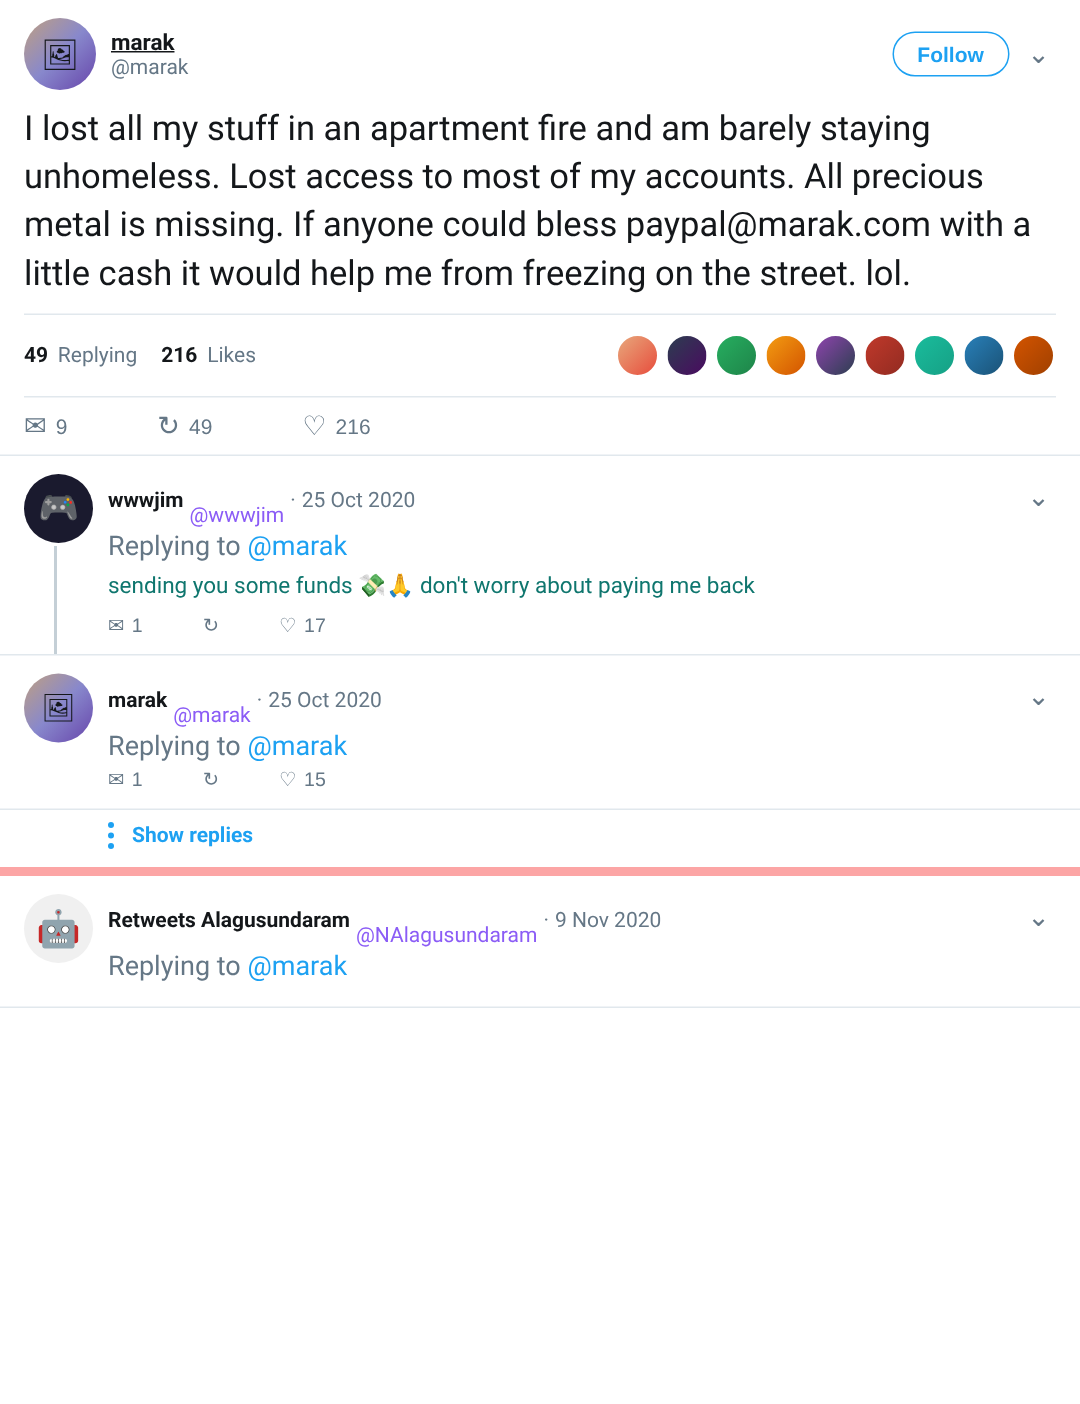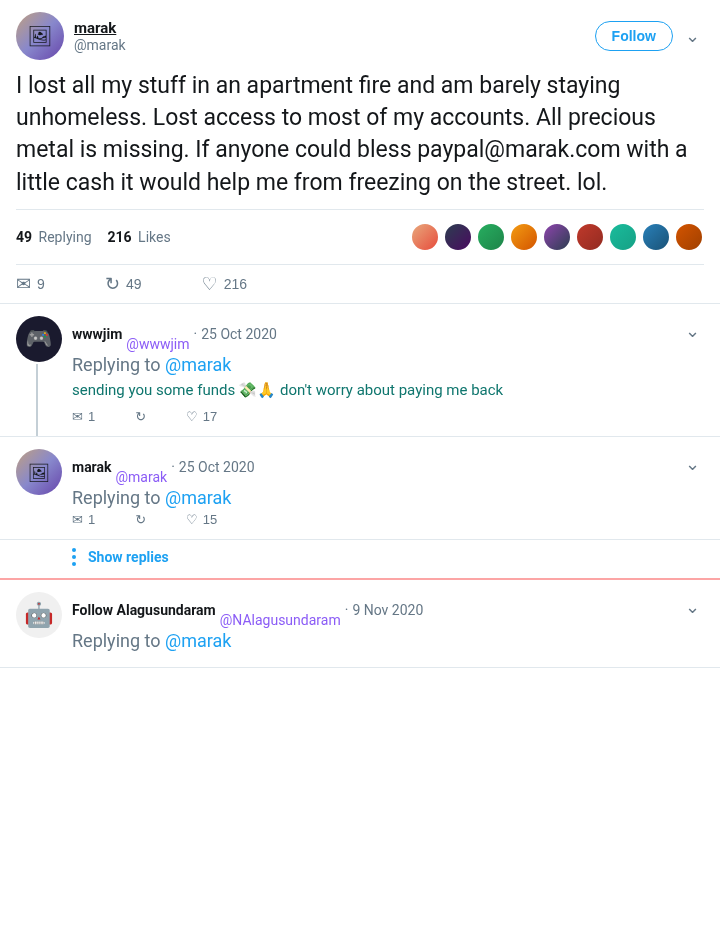--- a/index.html
+++ b/index.html
@@ -212,21 +212,21 @@
     }
     .show-replies {
       display: flex;
       align-items: center;
       gap: 8px;
       padding: 8px 16px 12px 72px;
       color: #1da1f2;
       font-size: 14px;
       font-weight: 700;
       cursor: pointer;
-      border-bottom: 2px solid #fca5a5;
+      border-bottom: 6px solid #fca5a5;
     }
     .show-replies-dots {
       display: flex;
       flex-direction: column;
       gap: 3px;
       margin-right: 4px;
     }
     .dot {
       width: 4px;
       height: 4px;
@@ -405,21 +405,21 @@
       <div class="dot"></div>
     </div>
     <span>Show replies</span>
   </div>
 
   <div class="reply-item">
     <div class="reply-avatar av-nagaraj">🤖</div>
     <div class="reply-content">
       <div class="reply-header">
         <div class="reply-header-left">
-          <span class="reply-display-name">Follow Alagusundaram</span>
+          <span class="reply-display-name">Retweets Alagusundaram</span>
           <span class="reply-username">@NAlagusundaram</span>
           <span style="color:#657786">·</span>
           <span class="reply-date">9 Nov 2020</span>
         </div>
         <button class="chevron-btn">⌄</button>
       </div>
       <div class="replying-to">
         Replying to <a href="#">@marak</a>
       </div>
     </div>

